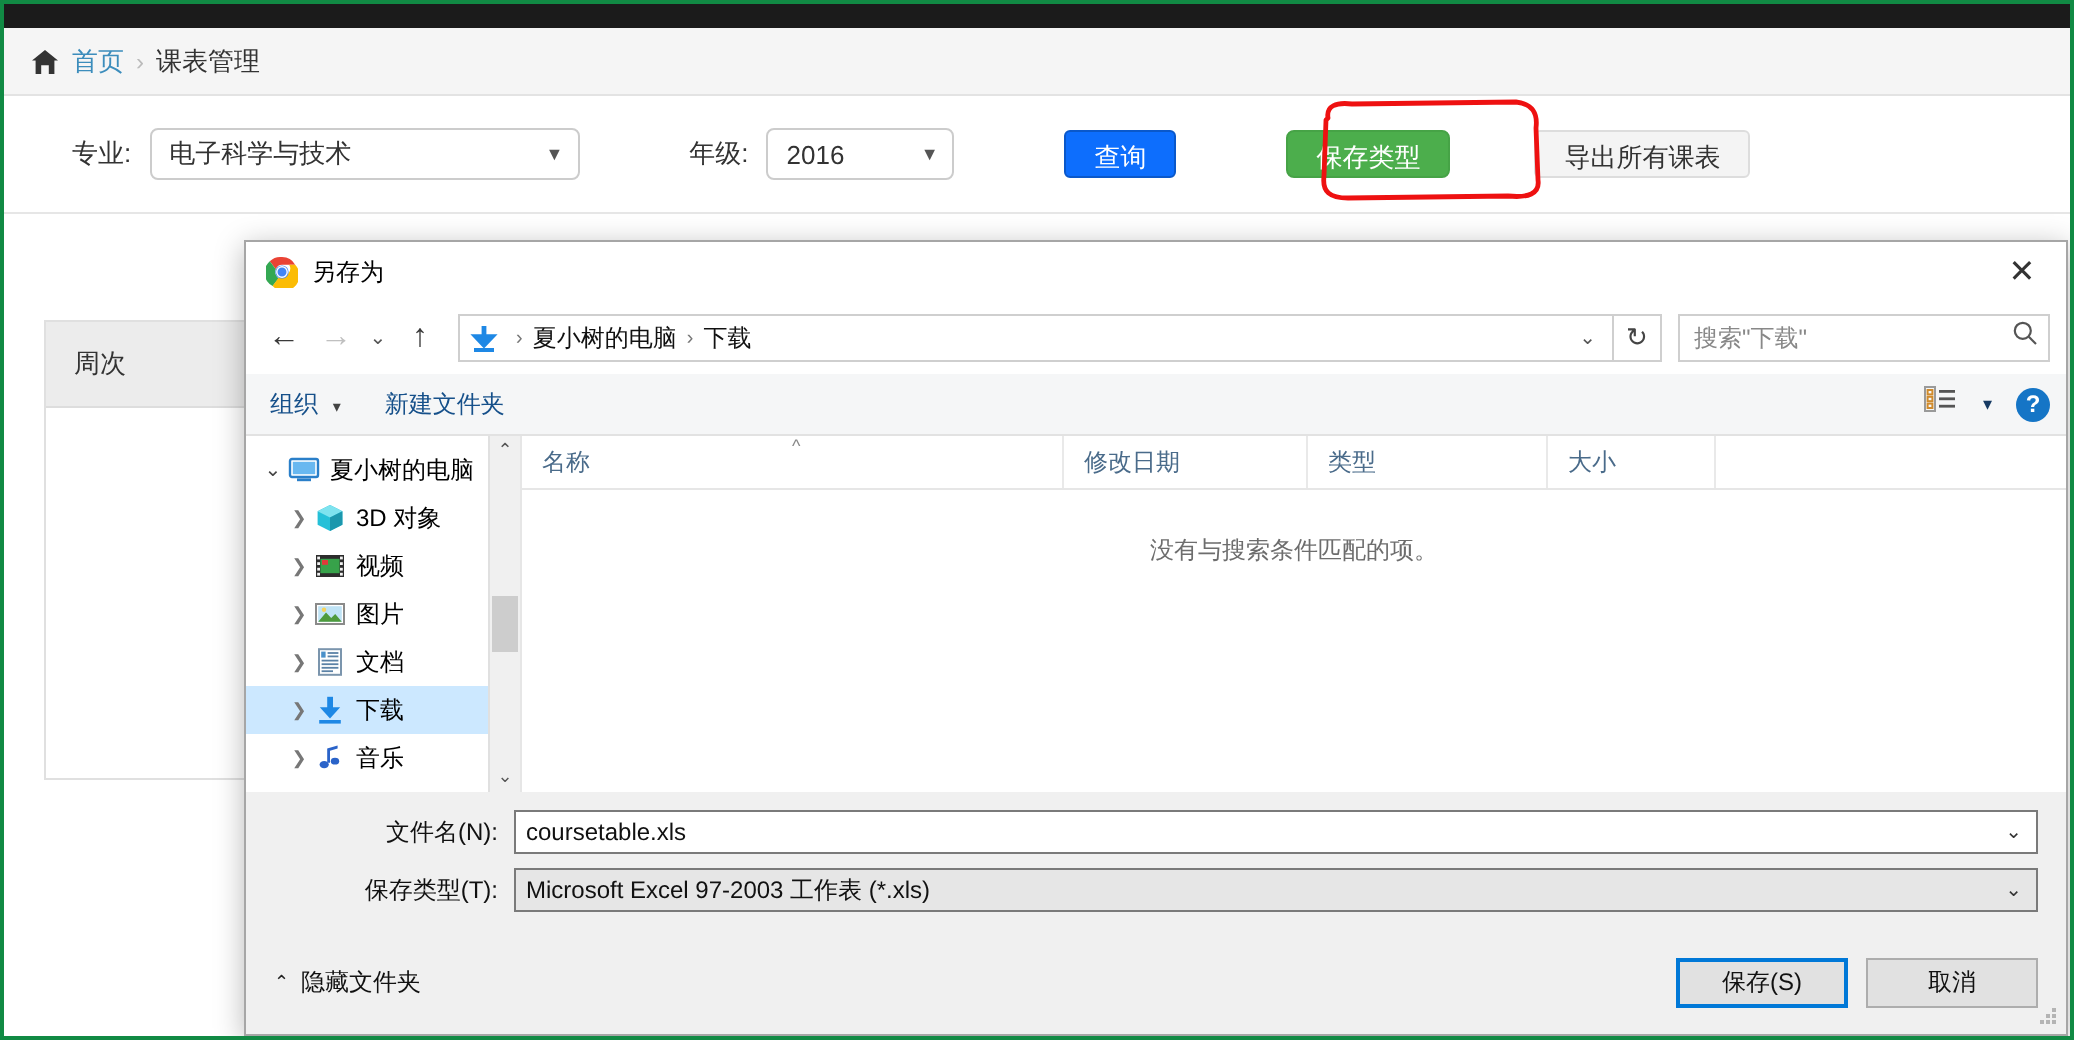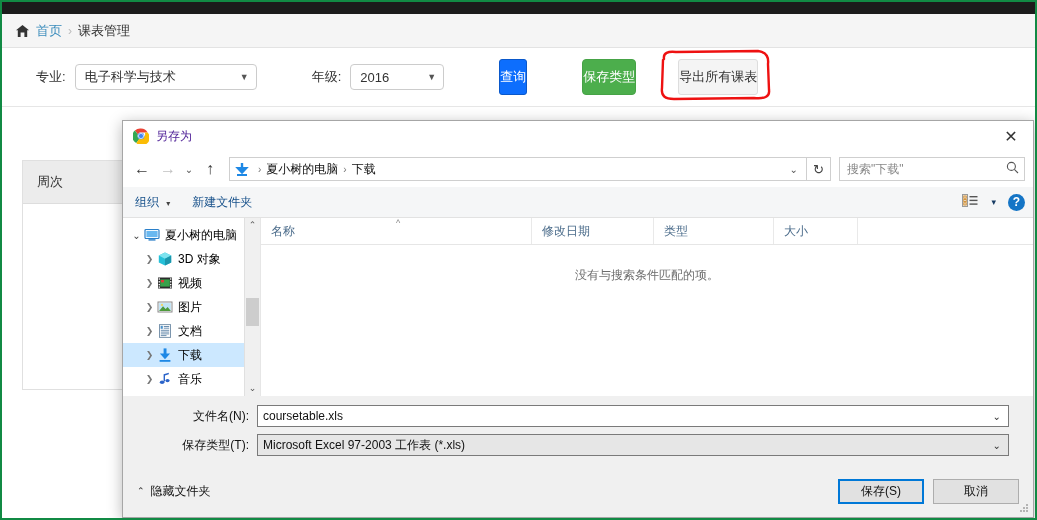--- a/index.html
+++ b/index.html
@@ -48,28 +48,28 @@
     border: 1px solid #ccc; border-radius: 4px; background: #fff;
     height: 26px; box-sizing: border-box;
     display: flex; align-items: center;
     padding: 0 22px 0 9px;
     font-size: 13px; color: #333;
   }
   .fselect .caret {
     position: absolute; right: 7px; top: 50%; transform: translateY(-50%);
     font-size: 9px; color: #555;
   }
-  #sel-major { width: 182px; }
+  #sel-major { width: 215px; }
   #sel-grade { width: 94px; }
   .gap55 { width: 55px; }
   .gap42 { width: 42px; }
 
   .btn {
     font-size: 13px; border-radius: 3px; border: 1px solid transparent;
-    height: 36px; line-height: 26px; padding: 0 0;
+    height: 24px; line-height: 26px; padding: 0 14px;
     box-sizing: border-box; cursor: pointer; white-space: nowrap;
   }
   .btn-primary { background: #0d6efd; color: #fff; border-color: #0a58ca; }
   .btn-success { background: #4cae4c; color: #fff; border-color: #46a346; border-radius: 4px; }
   .btn-default { background: #f4f4f4; color: #333; border-color: #ddd; }
 
   .table-card {
     position: absolute; left: 20px; top: 158px; width: 1000px; height: 230px;
     background: #fff; border: 1px solid #e0e0e0; box-sizing: border-box;
   }
@@ -93,21 +93,21 @@
     border: 1px solid #a6a6a6;
     box-sizing: border-box;
     box-shadow: 0 3px 14px rgba(0,0,0,0.28);
     display: flex; flex-direction: column;
   }
   .dlg-title {
     height: 30px; background: #ffffff; display: flex; align-items: center;
     padding: 0 0 0 10px; flex: none;
   }
   .chrome-icon { width: 16px; height: 16px; margin-right: 7px; display:block; }
-  .dlg-title-text { font-size: 12px; color: #4c1d95; flex: 1; }
+  .dlg-title-text { font-size: 12px; color: #000000; flex: 1; }
   .dlg-close {
     width: 44px; height: 30px; display:flex; align-items:center; justify-content:center;
     font-size: 16px; color: #333; cursor: pointer;
   }
 
   .dlg-nav {
     height: 36px; background: #fff; display: flex; align-items: center;
     padding: 0 8px 0 6px; flex: none;
   }
   .navbtn {
@@ -199,21 +199,21 @@
   .col-name { width: 271px; }
   .col-date { width: 122px; }
   .col-type { width: 120px; font-family: Liberation Mono, monospace; }
   .col-size { width: 84px; text-align: center; }
   .col-rest { flex: 1; border-right: none; }
   .empty-msg {
     flex: 1; display: flex; justify-content: center; padding-top: 22px;
     font-size: 12px; color: #6d6d6d;
   }
 
-  .dlg-fields { background: #f0f0f0; padding: 9px 24px 2px 14px; flex: none; }
+  .dlg-fields { background: #f0f0f0; padding: 9px 14px 2px 14px; flex: none; }
   .frow { display: flex; align-items: center; margin-bottom: 7px; }
   .flab {
     width: 112px; text-align: right; padding-right: 8px;
     font-size: 12px; color: #111;
   }
   .fctl {
     flex: 1; height: 22px; border: 1px solid #7a7a7a; background: #fff;
     display: flex; align-items: center; padding: 0 2px 0 5px;
     font-size: 12px; color: #111; box-sizing: border-box;
   }

